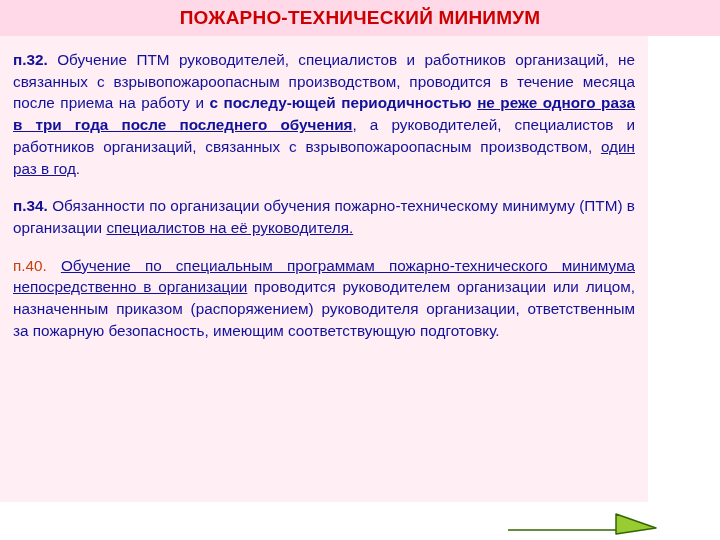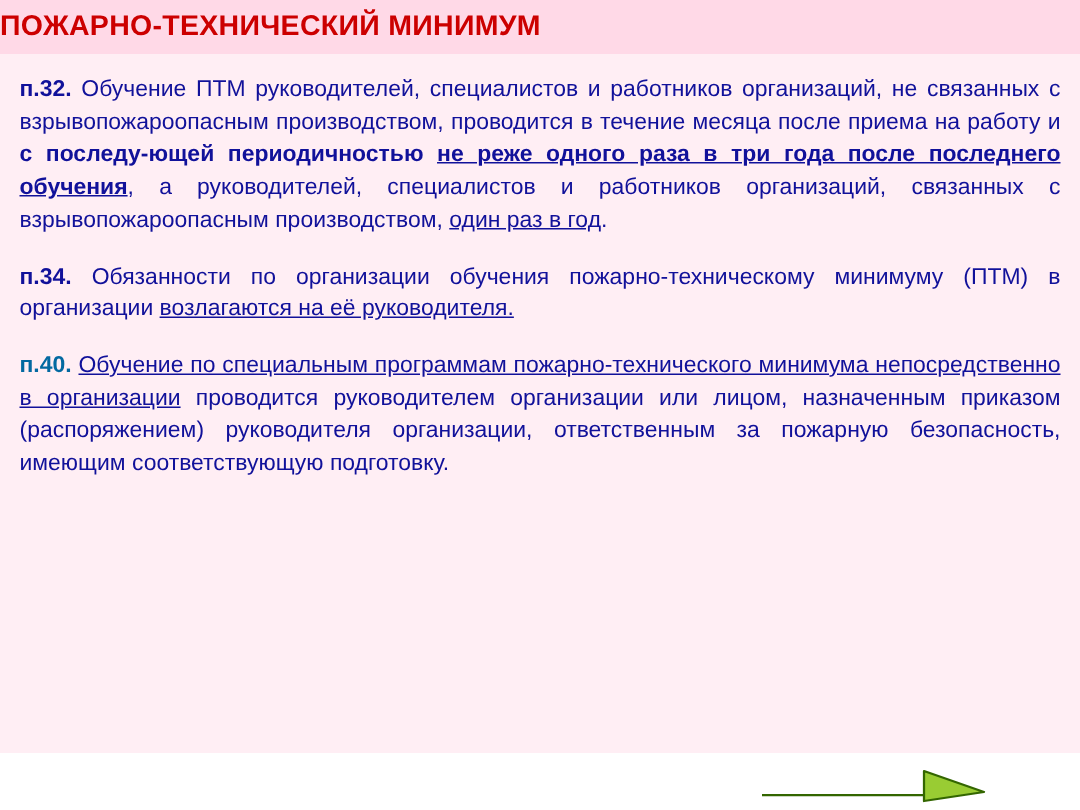--- a/index.html
+++ b/index.html
@@ -23,58 +23,58 @@
   
   .title-bar {
     position: absolute;
     left: 0;
     top: 0;
     width: 720px;
     height: 36px;
     background: #ffd9e7;
     display: flex;
     align-items: center;
-    justify-content: flex-start;
+    justify-content: center;
   }
   .title-bar .title-text {
     font-size: 19px;
     font-weight: bold;
     color: #cc0000;
     letter-spacing: 0.2px;
     text-align: center;
     font-family: "Liberation Sans", sans-serif;
   }
   
   .body-panel {
     position: absolute;
     left: 0;
     top: 36px;
-    width: 720px;
+    width: 648px;
     height: 466px;
     background: #ffeef4;
     box-sizing: border-box;
     padding: 13px 13px 0 13px;
   }
   .para {
     font-size: 15.3px;
     line-height: 1.42;
     color: #11119a;
     text-align: justify;
     text-justify: inter-word;
     margin: 0 0 16px 0;
     font-family: "Liberation Sans", sans-serif;
   }
   .para:last-child { margin-bottom: 0; }
   .num {
     font-weight: bold;
     color: #11119a;
   }
   .num-plain {
-    font-weight: bold;
-    color: #0369a1;
+    font-weight: normal;
+    color: #c2410c;
   }
   .u {
     text-decoration: underline;
   }
   .bold-u {
     font-weight: bold;
     text-decoration: underline;
   }
   .b {
     font-weight: bold;
@@ -106,21 +106,21 @@
     <div class="title-text">ПОЖАРНО-ТЕХНИЧЕСКИЙ МИНИМУМ</div>
   </div>
 
   <div class="body-panel">
 
     <p class="para">
       <span class="num">п.32.</span><span> Обучение ПТМ руководителей, специалистов и работников организаций, не связанных с взрывопожароопасным производством, проводится в течение месяца после приема на работу и </span><span class="b">с последу-ющей периодичностью </span><span class="bold-u">не реже одного раза в три года после последнего обучения</span><span>, а руководителей, специалистов и работников организаций, связанных с взрывопожароопасным производством, </span><span class="u">один раз в год</span><span>.</span>
     </p>
 
     <p class="para">
-      <span class="num">п.34.</span><span> Обязанности по организации обучения пожарно-техническому минимуму (ПТМ) в организации </span><span class="u">возлагаются на её руководителя.</span>
+      <span class="num">п.34.</span><span> Обязанности по организации обучения пожарно-техническому минимуму (ПТМ) в организации </span><span class="u">специалистов на её руководителя.</span>
     </p>
 
 
     <p class="para">
       <span class="num-plain">п.40.</span><span> </span><span class="u">Обучение по специальным программам пожарно-технического минимума непосредственно в организации</span><span> проводится руководителем организации или лицом, назначенным приказом (распоряжением) руководителя организации, ответственным за пожарную безопасность, имеющим соответствующую подготовку.</span>
     </p>
 
   </div>
 
   <div class="bottom-strip"></div>

